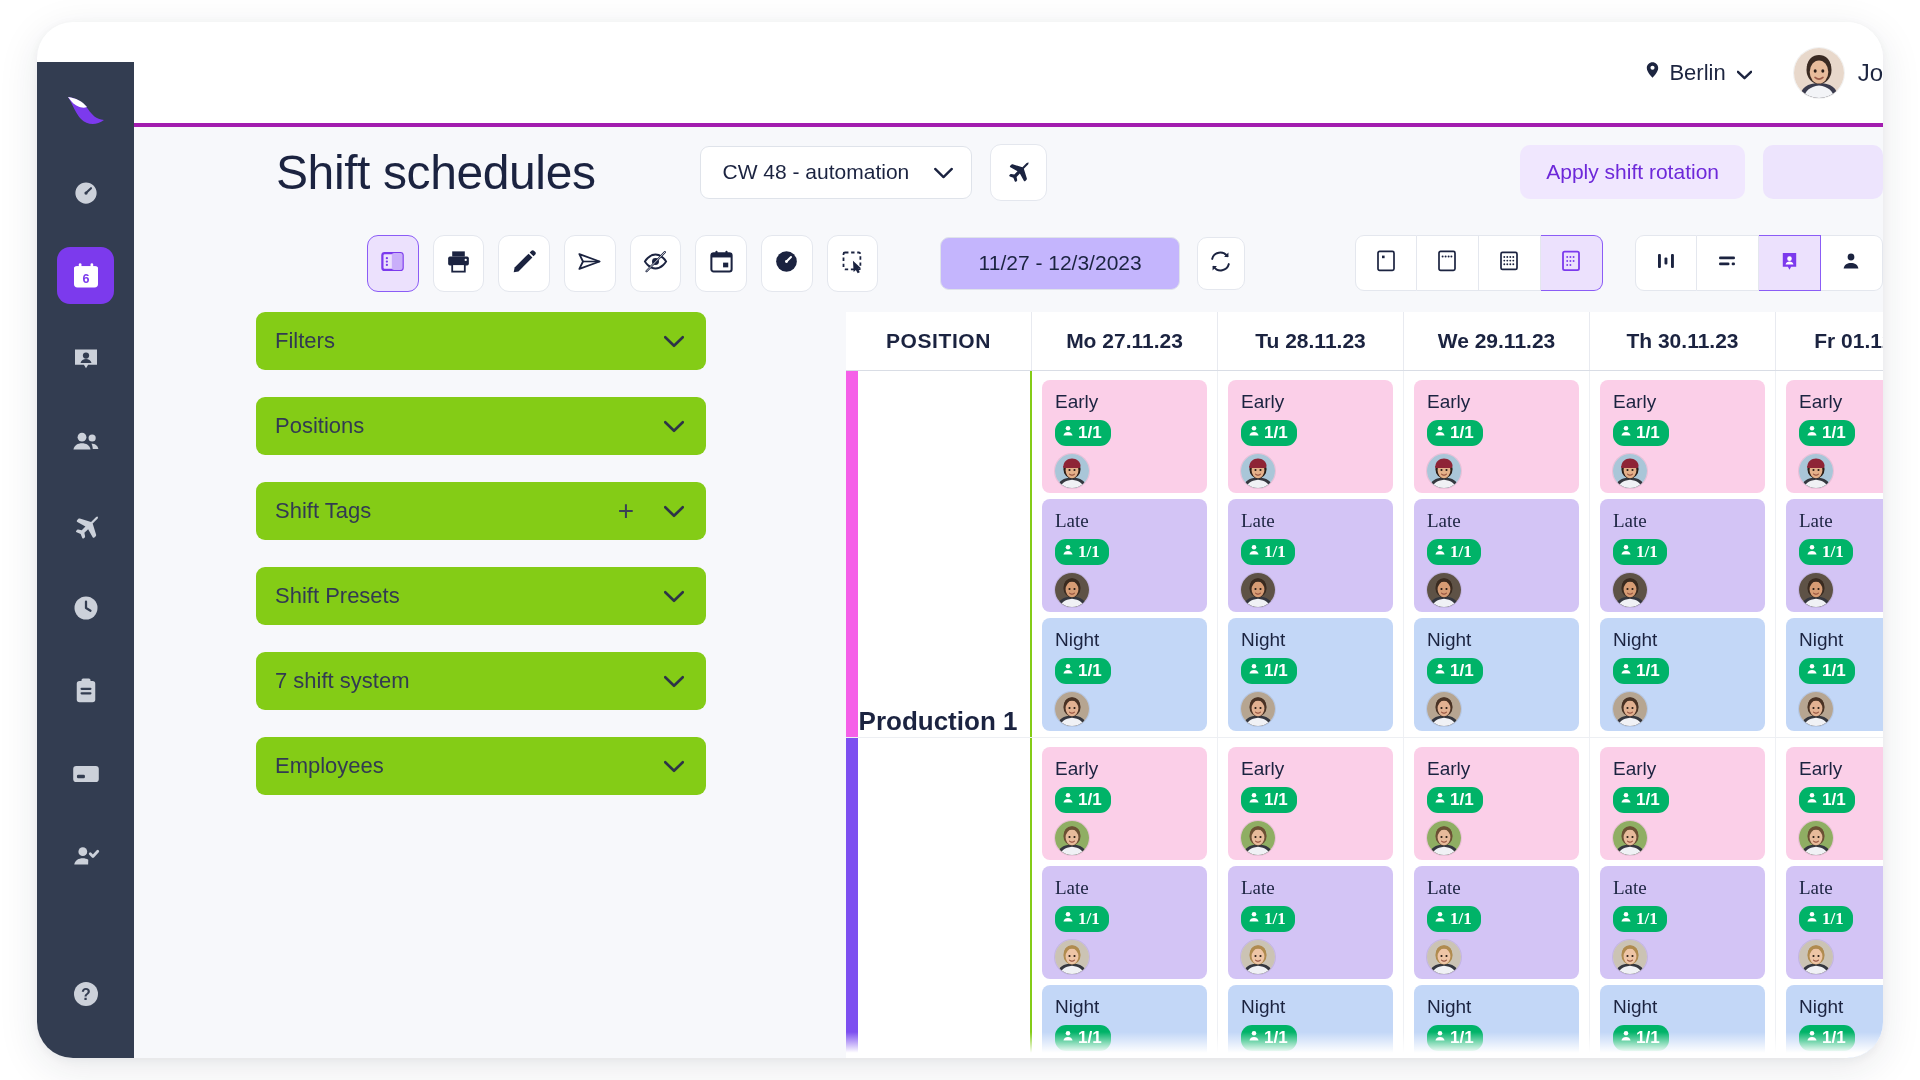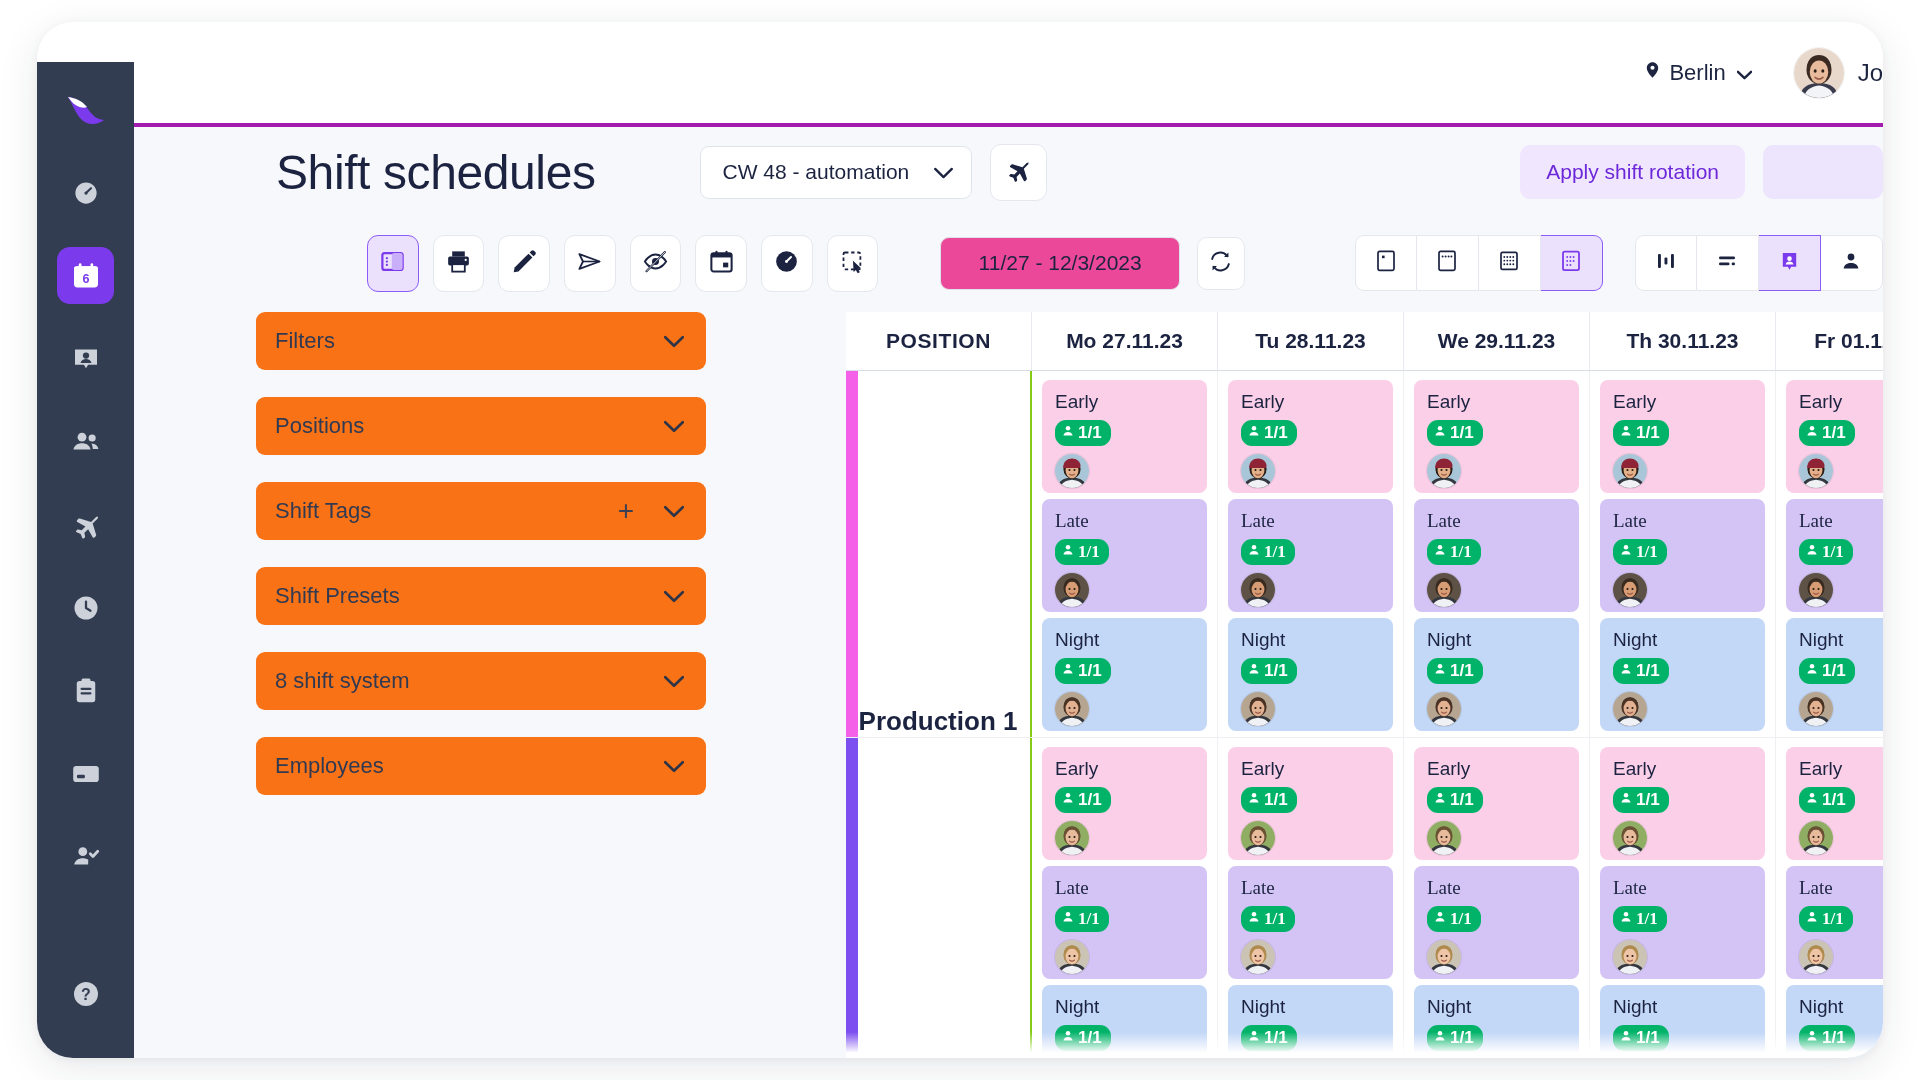--- a/index.html
+++ b/index.html
@@ -103,21 +103,21 @@
   }
   .tbtn {
     width: 57px; height: 57px; margin-right: 14px;
     background: #fff; border: 1px solid #e4e7ee; border-radius: 11px;
     display: flex; align-items: center; justify-content: center; cursor: pointer;
   }
   .tbtn.active { background: #ece1fd; border-color: #8b5cf6; }
   #date-range {
     margin-left: 48px;
     width: 265px; height: 53px;
-    background: #ec4899; border: 1px solid #dfe3ea; border-radius: 9px;
+    background: #c4b5fd; border: 1px solid #dfe3ea; border-radius: 9px;
     display: flex; align-items: center; justify-content: center;
     font-size: 21px; color: #1b2340; cursor: pointer;
   }
   #refresh-btn {
     margin-left: 17px; width: 53px; height: 53px;
     background: #fff; border: 1px solid #e4e7ee; border-radius: 10px;
     display: flex; align-items: center; justify-content: center; cursor: pointer;
   }
   .view-group { display: flex; }
   #view-group-1 { margin-left: 110px; }
@@ -132,21 +132,21 @@
   .vbtn + .vbtn { border-left: none; }
   .vbtn.active { background: #ece1fd; border-color: #8b5cf6; }
 
   
   #filters-panel {
     position: absolute; left: 122px; top: 185px;
     width: 450px;
   }
   .filter-row {
     height: 58px; margin-bottom: 27px;
-    background: #f97316; border-radius: 9px;
+    background: #84cc16; border-radius: 9px;
     display: flex; align-items: center; padding: 0 22px 0 19px;
     font-size: 22px; color: #323a52; cursor: pointer; text-align: center;
   }
   .filter-row .fr-spacer { flex: 1; }
   .filter-row .plus { font-size: 28px; color: #3a4156; margin-right: 30px; line-height: 1; }
 
   
   #grid {
     position: absolute; left: 712px; top: 185px;
     width: 1134px; height: 746px;
@@ -602,21 +602,21 @@
       <div class="filter-row">
         <span>Shift Presets</span>
         <span class="fr-spacer"></span>
         <span>
           <svg width="20" height="13" viewBox="0 0 16 10">
               <path d="M1 1.6 L8 8.4 L15 1.6" fill="none" stroke="#2d3448" stroke-width="2.1" stroke-linecap="round" stroke-linejoin="round"></path>
             </svg>
         </span>
       </div>
       <div class="filter-row">
-        <span>8 shift system</span>
+        <span>7 shift system</span>
         <span class="fr-spacer"></span>
         <span>
           <svg width="20" height="13" viewBox="0 0 16 10">
               <path d="M1 1.6 L8 8.4 L15 1.6" fill="none" stroke="#2d3448" stroke-width="2.1" stroke-linecap="round" stroke-linejoin="round"></path>
             </svg>
         </span>
       </div>
       <div class="filter-row">
         <span>Employees</span>
         <span class="fr-spacer"></span>

